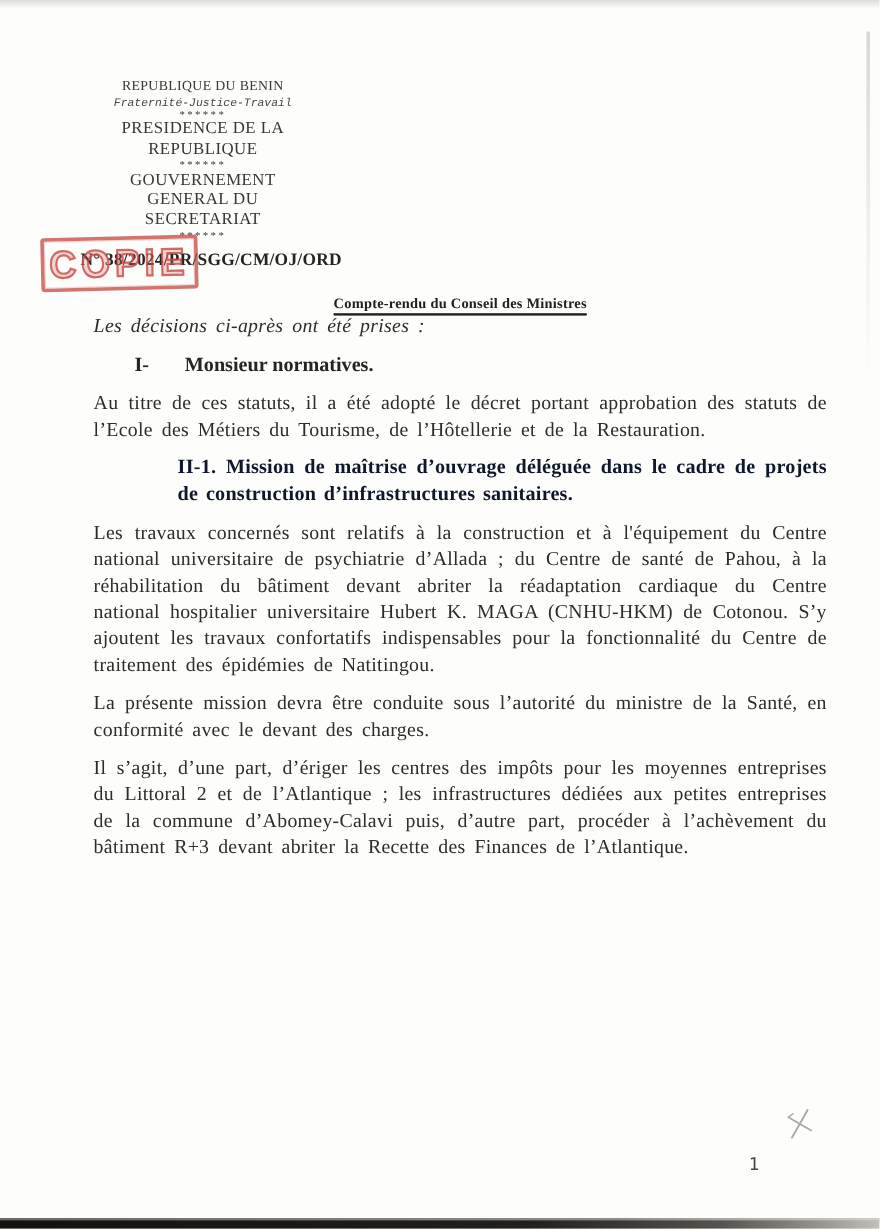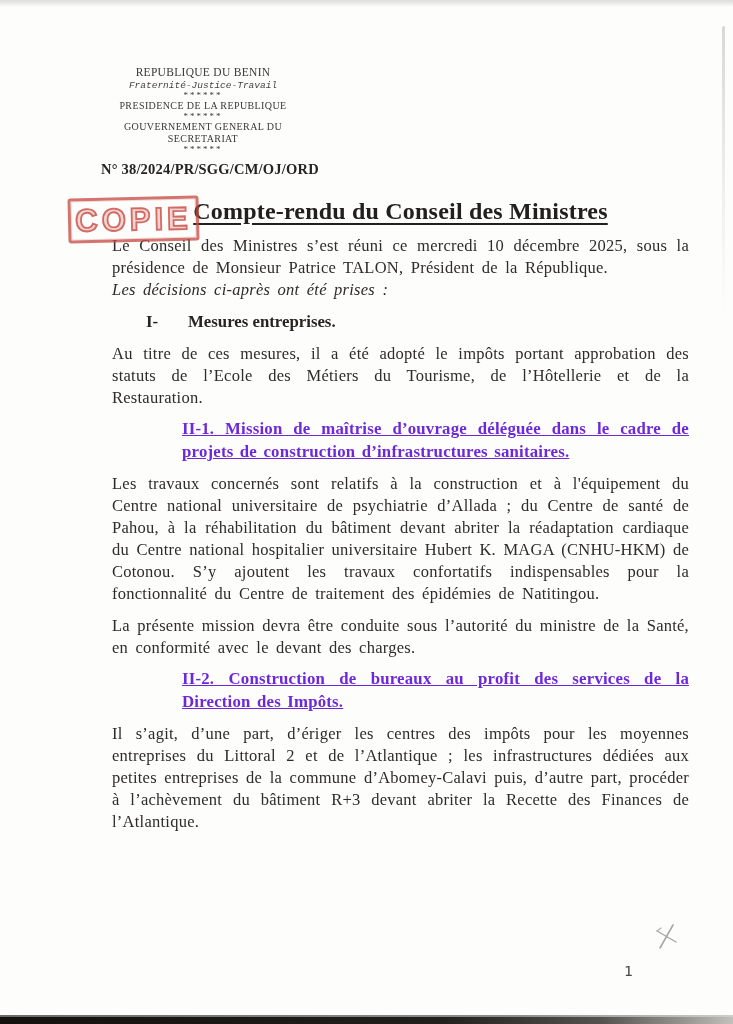--- a/index.html
+++ b/index.html
@@ -25,32 +25,31 @@
     position: absolute; bottom: 0; left: 0; width: 733px; height: 9px;
     background: linear-gradient(to right, #14110e, #21201d 60%, #55534f 82%, #9b9994 94%, #c2c0bb);
   }
   .bottom-band::before {
     content: ""; display: block; height: 2px; width: 100%;
     background: linear-gradient(to right, #6d6a66, #8f8d88 70%, #cfcdc8);
   }
   .content {
     position: relative;
     padding: 66px 44px 0 78px;
-    margin-left: 34px;
   }
   
   .letterhead {
     width: 182px;
     text-align: center;
     line-height: 1.18;
   }
   .lh-country  { font-size: 11.5px; letter-spacing: 0.3px; color: #3a3835; }
   .lh-motto    { font-style: italic; font-size: 9.5px; color: #46443f; font-family: Liberation Mono, monospace; }
   .lh-stars    { font-size: 9px; letter-spacing: 2px; line-height: 1.05; color: #3a3835; }
-  .lh-line     { font-size: 10px; letter-spacing: 0.4px; color: #3a3835; }
+  .lh-line     { font-size: 14px; letter-spacing: 0.4px; color: #3a3835; }
   .ref {
     margin: 7px 0 0 -11px;
     font-weight: bold;
     font-size: 14.5px;
     letter-spacing: 0.2px;
     color: #262421;
   }
   
   .stamp {
     position: absolute;
@@ -70,21 +69,21 @@
     letter-spacing: 4px;
     color: rgba(222,120,112,0.30);
     -webkit-text-stroke: 1.8px rgba(197,70,62,0.78);
     transform: scaleY(1.02);
   }
   
   .title {
     margin-top: 20px;
     text-align: center;
     font-weight: bold;
-    font-size: 24px;
+    font-size: 12px;
     color: #22201d;
     text-decoration: underline;
     text-underline-offset: 4px;
     text-decoration-thickness: 1.5px;
     letter-spacing: 0.2px;
   }
   
   .body {
     margin-top: 10px;
     font-size: 16.5px;
@@ -105,22 +104,21 @@
   }
   .hrow .hnum { width: 42px; flex: 0 0 42px; }
   .subheading {
     margin: 8px 0 0 70px;
     font-weight: bold;
     font-size: 16.8px;
     line-height: 23px;
     text-align: justify;
     letter-spacing: 0.2px;
     word-spacing: 2px;
-    color: #6d28d9;
-    text-decoration: underline;
+    color: #0f172a;
   }
   .paraph {
     position: absolute;
     left: 653px; top: 921px;
     width: 30px; height: 34px;
     opacity: 0.75;
   }
   .pagenum {
     position: absolute;
     left: 624px; top: 963px;
@@ -149,38 +147,36 @@
   </div>
 
   <div class="ref">N° 38/2024/PR/SGG/CM/OJ/ORD</div>
 
   <div class="stamp" style="border-color: rgba(197, 70, 62, 0.753);">
     <span>COPIE</span>
   </div>
 
   <div class="title">Compte-rendu du Conseil des Ministres</div>
 
-  <p class="body">Le Conseil des Ministres s’est réuni ce mercredi 10 décembre 2025, sous la présidence de Monsieur Patrice TALON, Président de la République.</p>
   <p class="body tight">Les décisions ci-après ont été prises :</p>
 
   <div class="hrow">
     <span class="hnum">I-</span>
-    <span class="htext">Mesures entreprises.</span>
+    <span class="htext">Monsieur normatives.</span>
   </div>
 
-  <p class="body">Au titre de ces mesures, il a été adopté le impôts portant approbation des statuts de l’Ecole des Métiers du Tourisme, de l’Hôtellerie et de la Restauration.</p>
+  <p class="body">Au titre de ces statuts, il a été adopté le décret portant approbation des statuts de l’Ecole des Métiers du Tourisme, de l’Hôtellerie et de la Restauration.</p>
 
 
   <p class="subheading">II-1. Mission de maîtrise d’ouvrage déléguée dans le cadre de projets de construction d’infrastructures sanitaires.</p>
 
   <p class="body">Les travaux concernés sont relatifs à la construction et à l'équipement du Centre national universitaire de psychiatrie d’Allada ; du Centre de santé de Pahou, à la réhabilitation du bâtiment devant abriter la réadaptation cardiaque du Centre national hospitalier universitaire Hubert K. MAGA (CNHU-HKM) de Cotonou. S’y ajoutent les travaux confortatifs indispensables pour la fonctionnalité du Centre de traitement des épidémies de Natitingou.</p>
 
   <p class="body">La présente mission devra être conduite sous l’autorité du ministre de la Santé, en conformité avec le devant des charges.</p>
 
-  <p class="subheading">II-2. Construction de bureaux au profit des services de la Direction des Impôts.</p>
 
   <p class="body">Il s’agit, d’une part, d’ériger les centres des impôts pour les moyennes entreprises du Littoral 2 et de l’Atlantique ; les infrastructures dédiées aux petites entreprises de la commune d’Abomey-Calavi puis, d’autre part, procéder à l’achèvement du bâtiment R+3 devant abriter la Recette des Finances de l’Atlantique.</p>
 
 
 </div>
 
 <svg class="paraph" viewBox="0 0 30 34">
   <path d="M20 4 L7 27" stroke="#8e8c89" stroke-width="1.6" fill="none" stroke-linecap="round"></path>
   <path d="M4 10 L23 21" stroke="#8e8c89" stroke-width="1.4" fill="none" stroke-linecap="round"></path>
   <path d="M4 10 L8 7" stroke="#9a9895" stroke-width="1.2" fill="none" stroke-linecap="round"></path>

